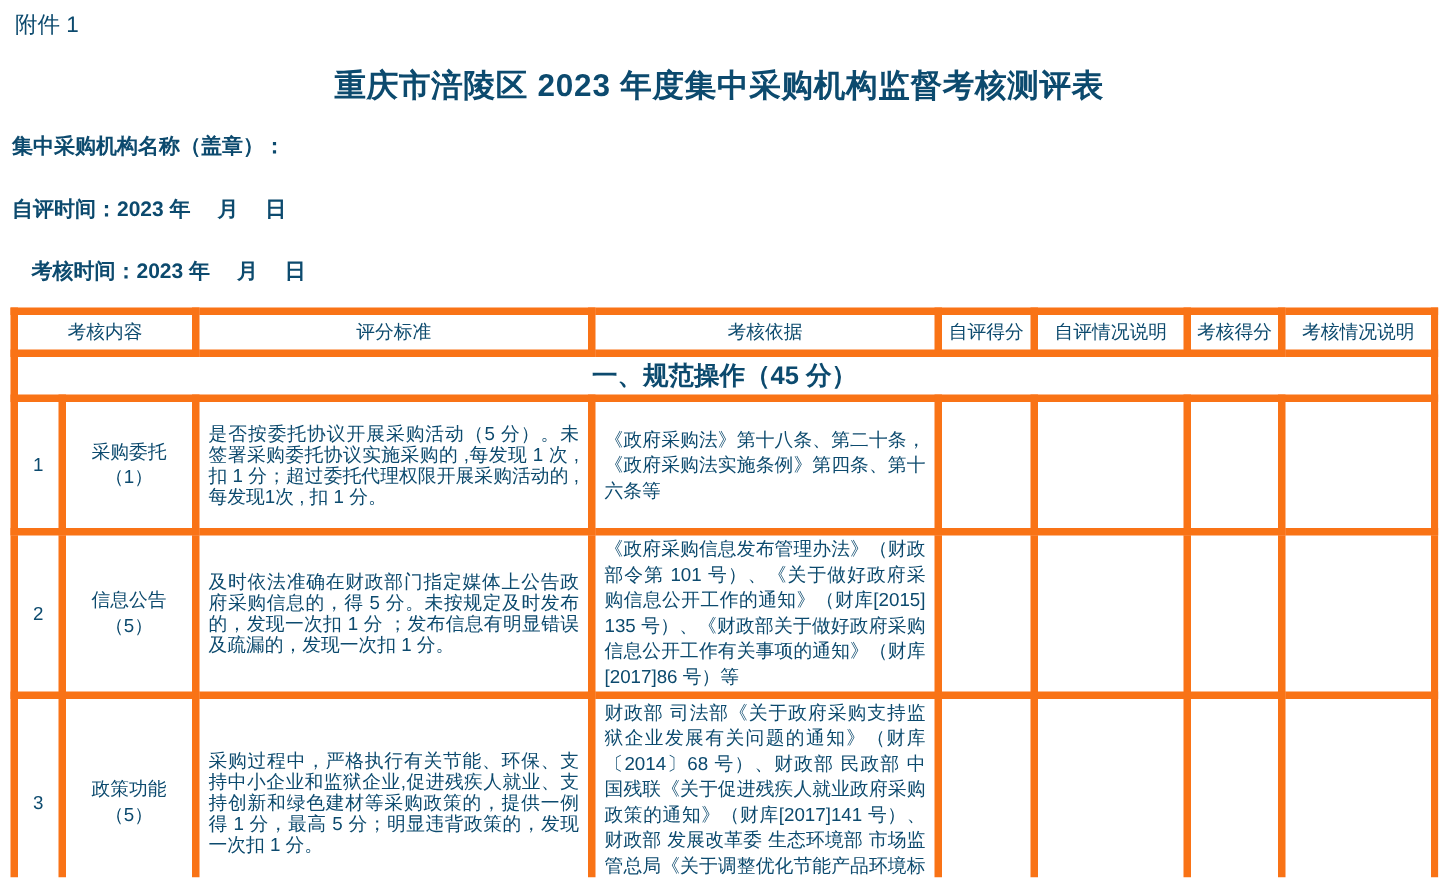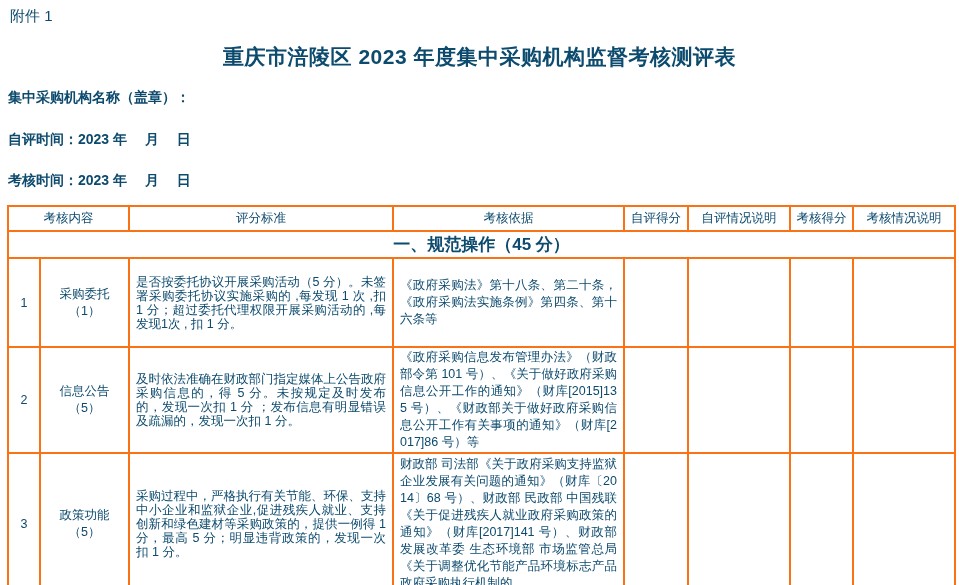--- a/index.html
+++ b/index.html
@@ -34,32 +34,32 @@
   }
   .meta-line {
     position: absolute;
     left: 8px;
     font-size: 14px;
     white-space: pre;
     font-weight: bold;
   }
   .meta-1 { top: 89px; }
   .meta-2 { top: 131px; }
-  .meta-3 { top: 172px; }
+  .meta-3 { top: 172px; margin-left: 13px; }
 
   table.assess {
     position: absolute;
     left: 7px;
     top: 205px;
     width: 947px;
     border-collapse: collapse;
     table-layout: fixed;
   }
   table.assess td {
-    border: 2px solid #f97316;
+    border: 5px solid #f97316;
     font-size: 12.5px;
     vertical-align: middle;
     padding: 1px 6px;
     overflow: hidden;
     word-break: break-all;
   }
   tr.header-row td {
     height: 21px;
     text-align: center;
     padding: 1px 2px;

